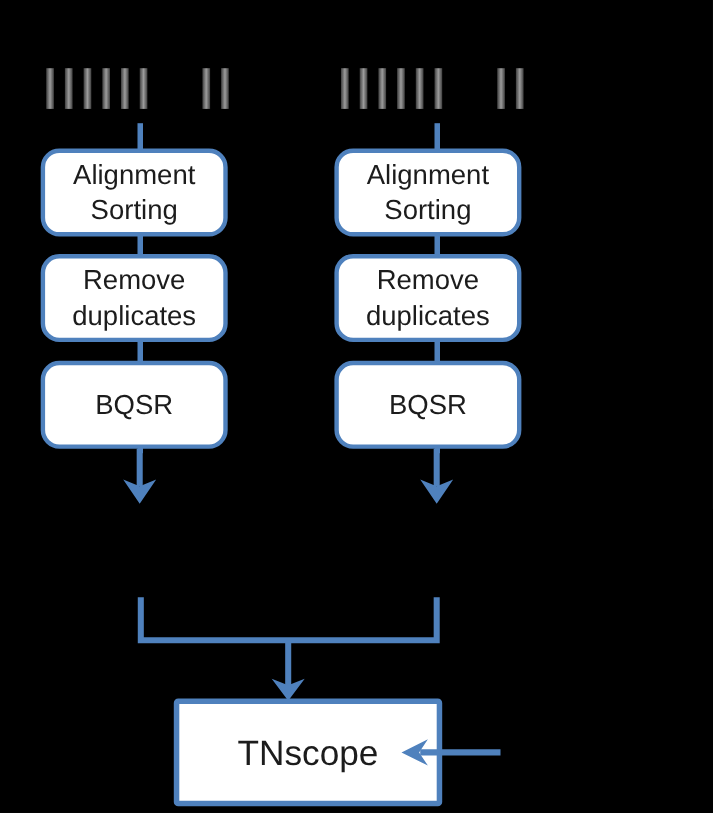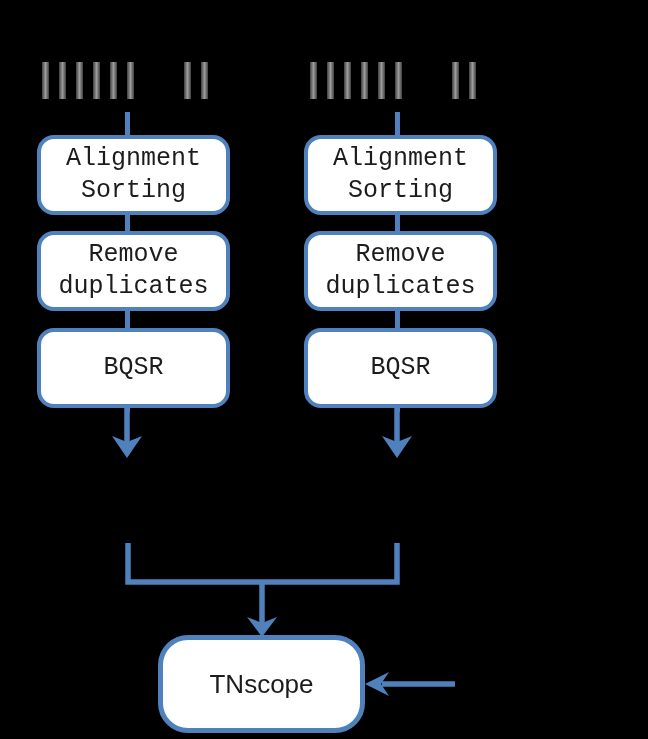--- a/index.html
+++ b/index.html
@@ -36,49 +36,48 @@
   
   .pipe{
     position:absolute;
     width:5px;
     background:var(--accent);
   }
   
   .node{
     position:absolute;
     box-sizing:border-box;
-    width:193px;
+    width:170px;
     height:80px;
     background:var(--box-fill);
     border:4px solid var(--accent);
     border-radius:17px;
     display:flex;
     align-items:center;
     justify-content:center;
     text-align:center;
     font-size:25px;
     line-height:32px;
     color:var(--text);
     white-space:pre-line;
-    font-family:Liberation Mono, monospace;
   }
   .node-final{
     position:absolute;
     box-sizing:border-box;
     left:158px;
     top:635px;
-    width:207px;
+    width:244px;
     height:98px;
     background:var(--box-fill);
     border:5px solid var(--accent);
-    border-radius:30px;
+    border-radius:4px;
     display:flex;
     align-items:center;
     justify-content:center;
-    font-size:26px;
+    font-size:32px;
     color:var(--text);
   }
   svg{position:absolute;display:block;}
   .stroke{stroke:var(--accent);stroke-width:5.5;fill:none;}
   .fillhead{fill:var(--accent);stroke:none;}
 </style>
 </head>
 <body>
 
 <div class="canvas">

